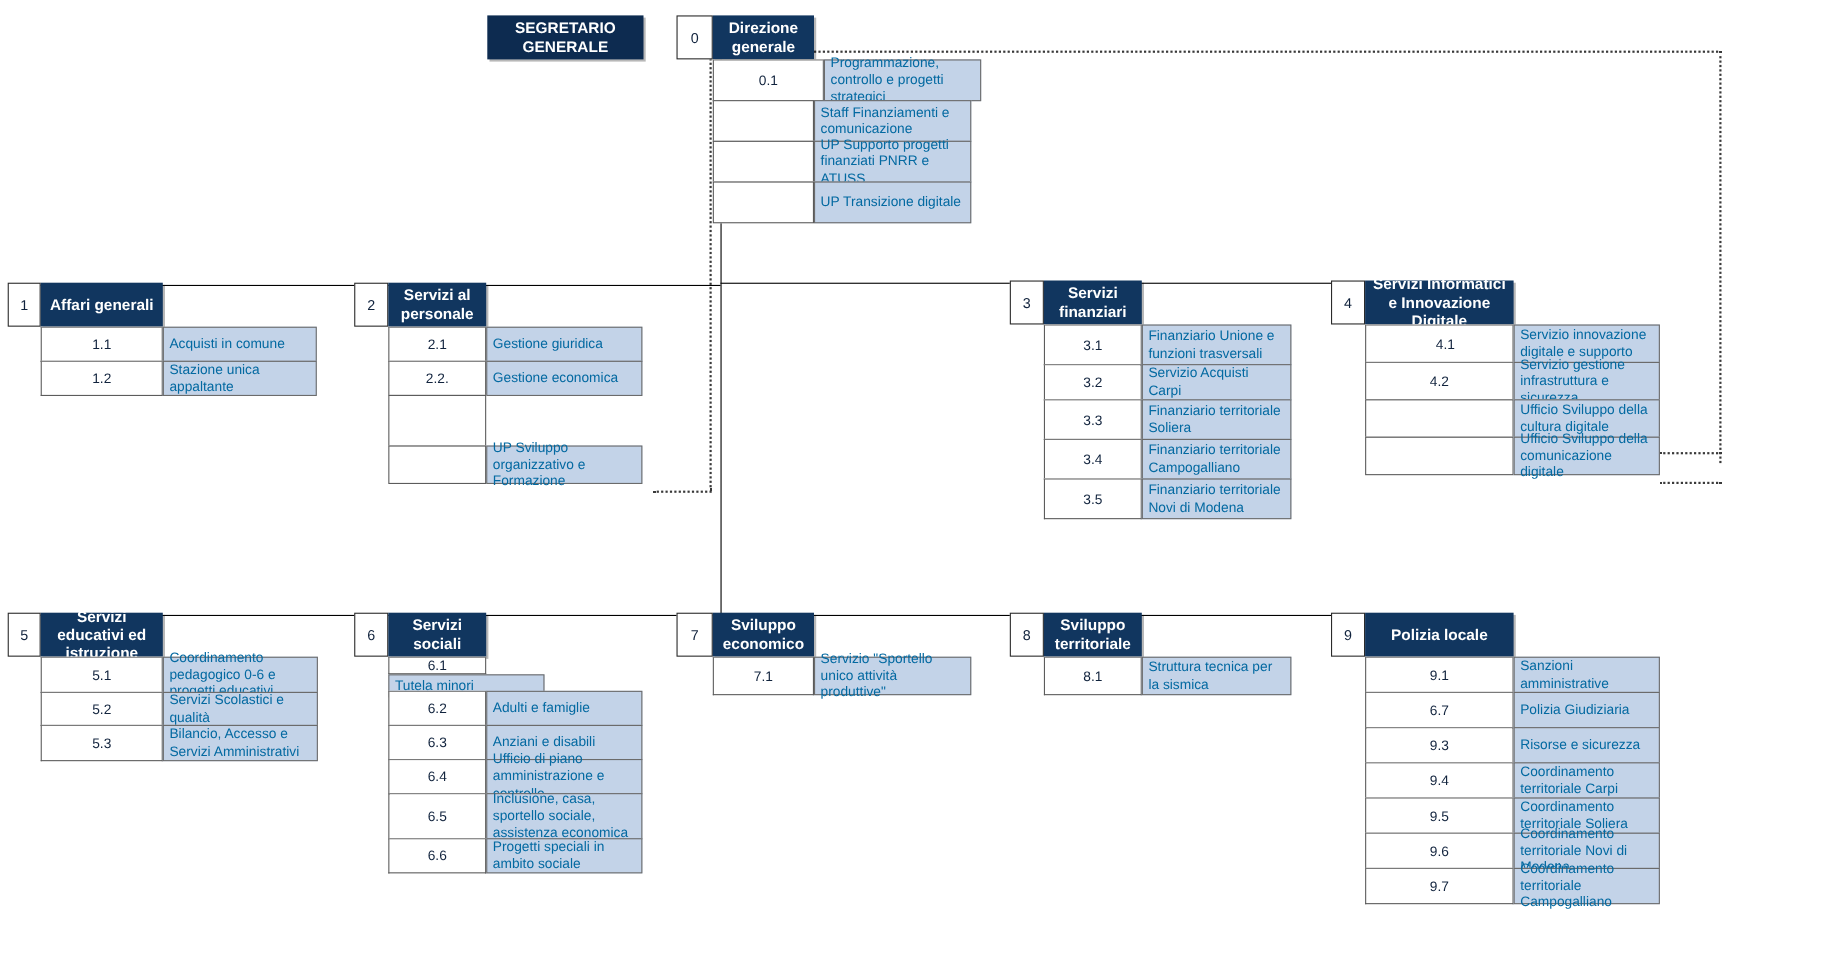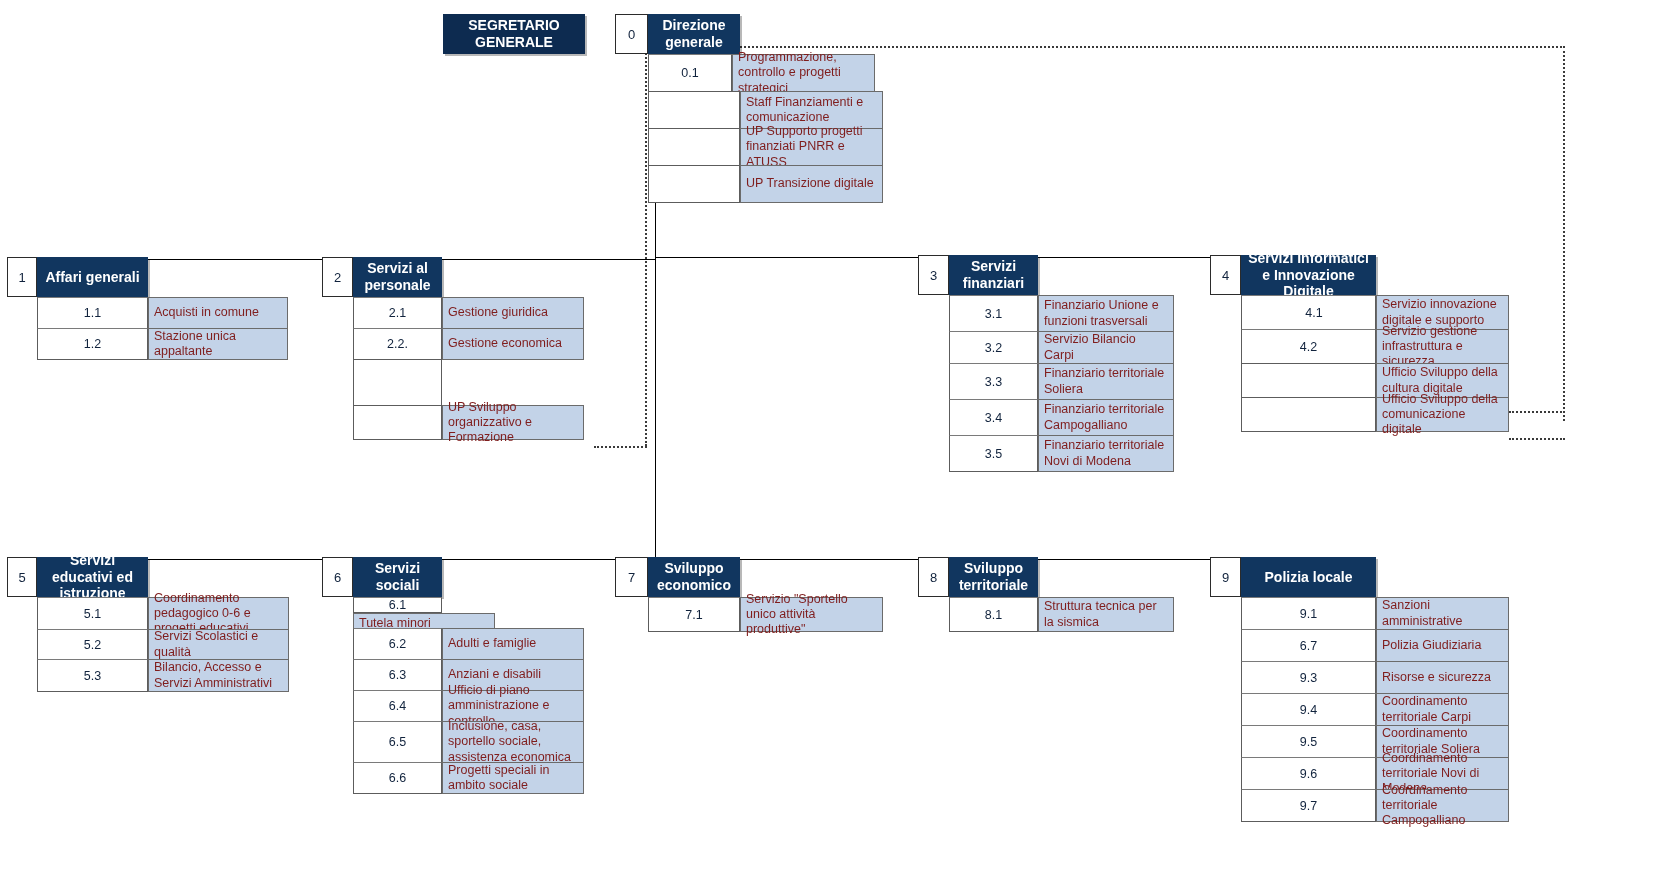--- a/index.html
+++ b/index.html
@@ -44,21 +44,21 @@
     font-size:12.5px;color:#11233d;
   }
   .row .code.blank{border-color:#5c5c5c;}
   .row .lbl{
     box-sizing:border-box;
     border:1px solid #6b6b6b;
     background:#c3d3e8;
     font-size:12.5px;line-height:1.22;
     display:flex;align-items:center;
     padding:2px 5px;
-    color:#7f1d1d;
+    color:#0369a1;
   }
   .row .lbl.empty{background:transparent;border:none;}
 
   
   .solo{
     position:absolute;box-sizing:border-box;
     background:#0d2b50;color:#fff;font-weight:bold;font-size:14px;
     display:flex;align-items:center;justify-content:center;text-align:center;
     line-height:1.18;
     box-shadow:2px 2px 0 rgba(0,0,0,.28);
@@ -89,21 +89,21 @@
     <div class="dot-h" style="left: 1509px; top: 438px; width: 56px;"></div>
     <div class="dot-v" style="left: 645px; top: 46px; height: 400px;"></div>
     <div class="dot-h" style="left: 594px; top: 446px; width: 53px;"></div>
     <div class="solo" style="left: 443px; top: 14px; width: 142px; height: 40px;">SEGRETARIO GENERALE</div>
     <div class="hdr" style="left: 615px; top: 14px; height: 40px;">
       <div class="num" style="width: 33px; height: 40px;">0</div>
       <div class="title" style="width: 92px; height: 40px;">Direzione generale</div>
     </div>
     <div class="rows" style="left: 648px; top: 54px;">
       <div class="row" style="height: 38px; margin-top: 0px;">
-        <div class="code" style="width: 84px; height: 38px; text-align: right;">0.1</div>
+        <div class="code" style="width: 101px; height: 38px; text-align: right;">0.1</div>
         <div class="lbl" style="width: 143px; height: 38px;">Programmazione, controllo e progetti strategici</div>
       </div>
       <div class="row" style="height: 38px; margin-top: -1px;">
         <div class="code blank" style="width: 92px; height: 38px;"></div>
         <div class="lbl" style="width: 143px; height: 38px;">Staff Finanziamenti e comunicazione</div>
       </div>
       <div class="row" style="height: 38px; margin-top: -1px;">
         <div class="code blank" style="width: 92px; height: 38px;"></div>
         <div class="lbl" style="width: 143px; height: 38px;">UP Supporto progetti finanziati PNRR e ATUSS</div>
       </div>
@@ -152,21 +152,21 @@
       <div class="num" style="width: 31px; height: 40px;">3</div>
       <div class="title" style="width: 89px; height: 40px;">Servizi finanziari</div>
     </div>
     <div class="rows" style="left: 949px; top: 295px;">
       <div class="row" style="height: 37px; margin-top: 0px;">
         <div class="code" style="width: 89px; height: 37px;">3.1</div>
         <div class="lbl" style="width: 136px; height: 37px;">Finanziario Unione e funzioni trasversali</div>
       </div>
       <div class="row" style="height: 33px; margin-top: -1px;">
         <div class="code" style="width: 89px; height: 33px;">3.2</div>
-        <div class="lbl" style="width: 136px; height: 33px;">Servizio Bilancio Carpi</div>
+        <div class="lbl" style="width: 136px; height: 33px;">Servizio Acquisti Carpi</div>
       </div>
       <div class="row" style="height: 37px; margin-top: -1px;">
         <div class="code" style="width: 89px; height: 37px;">3.3</div>
         <div class="lbl" style="width: 136px; height: 37px;">Finanziario territoriale Soliera</div>
       </div>
       <div class="row" style="height: 37px; margin-top: -1px;">
         <div class="code" style="width: 89px; height: 37px;">3.4</div>
         <div class="lbl" style="width: 136px; height: 37px;">Finanziario territoriale Campogalliano</div>
       </div>
       <div class="row" style="height: 37px; margin-top: -1px;">

